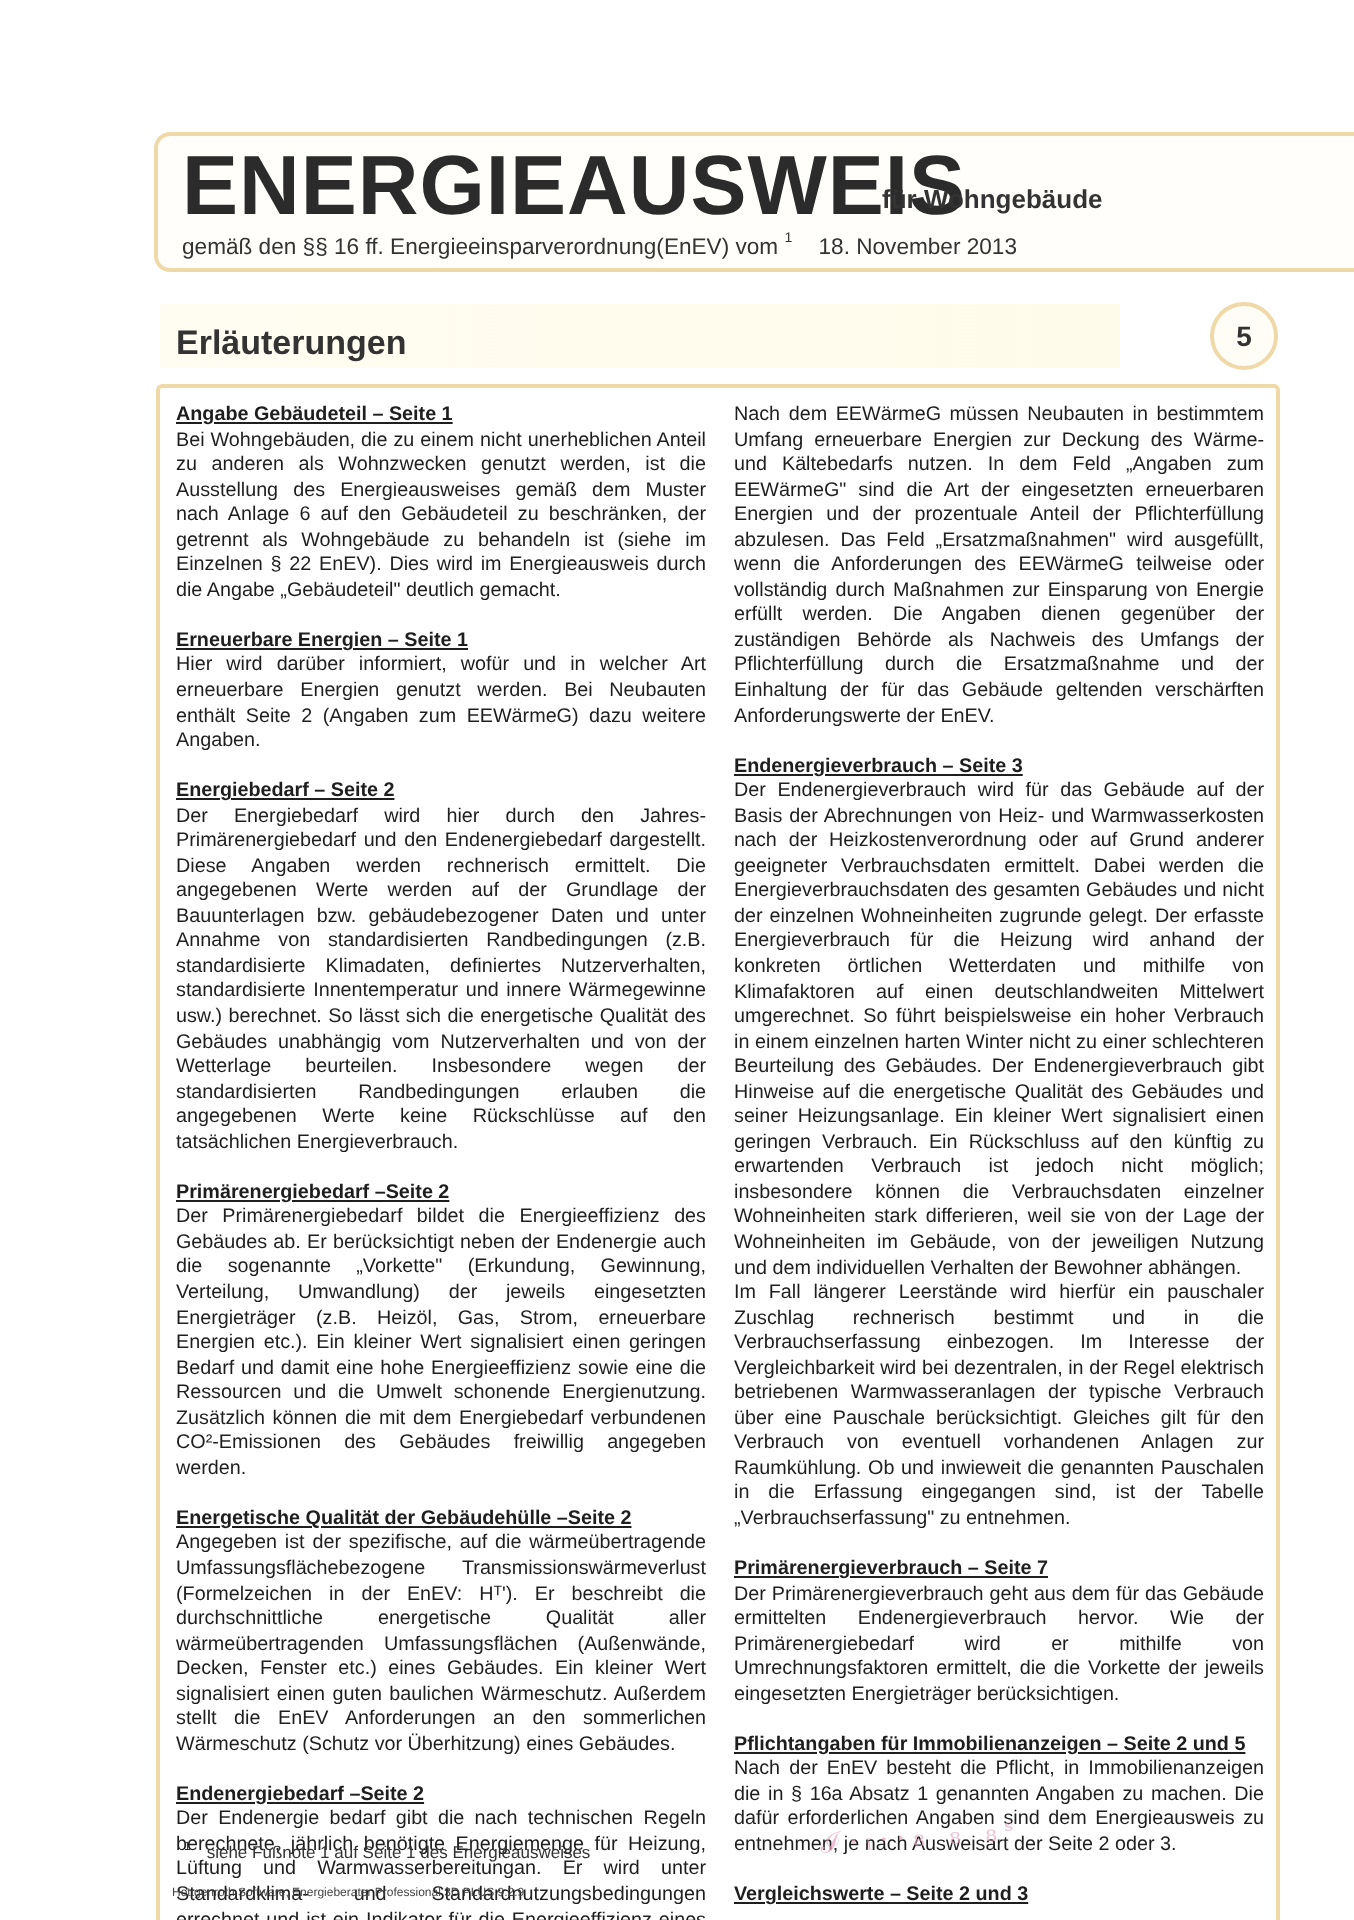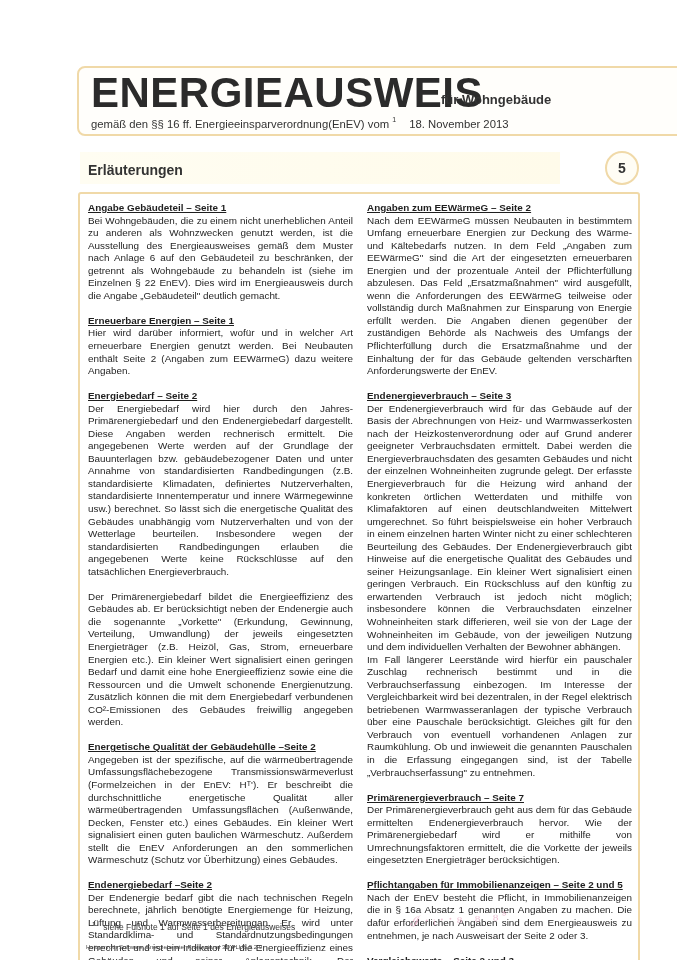--- a/index.html
+++ b/index.html
@@ -8,21 +8,21 @@
   .header-box { position:absolute; left:77px; top:66px; width:652px; height:70px;
          border:2px solid #f0d9a8; border-radius:8px; background:#fffefb; box-sizing:border-box; }
   .title { position:absolute; left:12px; top:4px; font-size:42px; font-weight:bold;
            letter-spacing:0.5px; color:#2b2b2b; line-height:42px; }
   .subtitle-type { position:absolute; left:362px; top:24px; font-size:13px; font-weight:bold; color:#333;text-align:center; }
   .legal { position:absolute; left:12px; top:48px; font-size:11.3px; color:#333; white-space:nowrap; }
   .legal sup { font-size:7px; vertical-align:6px; }
   .legal .date { margin-left:10px; }
   .section-bar { position:absolute; left:80px; top:152px; width:480px; height:32px;
          background:linear-gradient(90deg,#fffdf2 0%,#fffbea 100%); }
-  .section-title { position:absolute; left:8px; top:10px; font-size:14px; font-weight:bold; color:#333; }
+  .section-title { position:absolute; left:8px; top:10px; font-size:17px; font-weight:bold; color:#333; }
   .page-circle { position:absolute; left:605px; top:151px; width:30px; height:30px; border-radius:50%;
          border:2px solid #f0d9a8; background:#fffdf5; text-align:center; line-height:30px;
          font-size:14px; font-weight:bold; color:#333; }
   .content-box { position:absolute; left:78px; top:192px; width:562px; height:800px;
          border:2px solid #f0d9a8; border-radius:3px; box-sizing:border-box; background:#fff; }
   .col { position:absolute; top:8px; width:265px; font-size:9.9px; line-height:12.55px;
          text-align:justify; color:#1e1e1e; }
   .col.left { left:8px; }
   .col.right { left:287px; }
   .entry { margin-bottom:12.5px; }
@@ -60,35 +60,35 @@
     </div>
     <div class="entry">
       <span class="entry-h">Erneuerbare Energien – Seite 1</span>
       <span class="entry-p">Hier wird darüber informiert, wofür und in welcher Art erneuerbare Energien genutzt werden. Bei Neubauten enthält Seite 2 (Angaben zum EEWärmeG) dazu weitere Angaben.</span>
     </div>
     <div class="entry">
       <span class="entry-h">Energiebedarf – Seite 2</span>
       <span class="entry-p">Der Energiebedarf wird hier durch den Jahres-Primärenergiebedarf und den Endenergiebedarf dargestellt. Diese Angaben werden rechnerisch ermittelt. Die angegebenen Werte werden auf der Grundlage der Bauunterlagen bzw. gebäudebezogener Daten und unter Annahme von standardisierten Randbedingungen (z.B. standardisierte Klimadaten, definiertes Nutzerverhalten, standardisierte Innentemperatur und innere Wärmegewinne usw.) berechnet. So lässt sich die energetische Qualität des Gebäudes unabhängig vom Nutzerverhalten und von der Wetterlage beurteilen. Insbesondere wegen der standardisierten Randbedingungen erlauben die angegebenen Werte keine Rückschlüsse auf den tatsächlichen Energieverbrauch.</span>
     </div>
     <div class="entry">
+      <span class="entry-h">Primärenergiebedarf –Seite 2</span>
       <span class="entry-p">Der Primärenergiebedarf bildet die Energieeffizienz des Gebäudes ab. Er berücksichtigt neben der Endenergie auch die sogenannte „Vorkette" (Erkundung, Gewinnung, Verteilung, Umwandlung) der jeweils eingesetzten Energieträger (z.B. Heizöl, Gas, Strom, erneuerbare Energien etc.). Ein kleiner Wert signalisiert einen geringen Bedarf und damit eine hohe Energieeffizienz sowie eine die Ressourcen und die Umwelt schonende Energienutzung. Zusätzlich können die mit dem Energiebedarf verbundenen CO²-Emissionen des Gebäudes freiwillig angegeben werden.</span>
     </div>
     <div class="entry">
       <span class="entry-h">Energetische Qualität der Gebäudehülle –Seite 2</span>
       <span class="entry-p">Angegeben ist der spezifische, auf die wärmeübertragende Umfassungsflächebezogene Transmissionswärmeverlust (Formelzeichen in der EnEV: Hᵀ'). Er beschreibt die durchschnittliche energetische Qualität aller wärmeübertragenden Umfassungsflächen (Außenwände, Decken, Fenster etc.) eines Gebäudes. Ein kleiner Wert signalisiert einen guten baulichen Wärmeschutz. Außerdem stellt die EnEV Anforderungen an den sommerlichen Wärmeschutz (Schutz vor Überhitzung) eines Gebäudes.</span>
     </div>
     <div class="entry">
       <span class="entry-h">Endenergiebedarf –Seite 2</span>
       <span class="entry-p">Der Endenergie bedarf gibt die nach technischen Regeln berechnete, jährlich benötigte Energiemenge für Heizung, Lüftung und Warmwasserbereitungan. Er wird unter Standardklima- und Standardnutzungsbedingungen errechnet und ist ein Indikator für die Energieeffizienz eines Gebäudes und seiner Anlagentechnik. Der Endenergiebedarf ist die Energiemenge, die dem Gebäude unter der Annahme von standardisierten Bedingungen und unter Berücksichtigung der Energieverluste zugeführt werden muss, damit die standardisierte Innentemperatur, der Warmwasserbedarf und die notwendige Lüftung sichergestellt werden können. Ein kleiner Wert signalisiert einen geringen Bedarf und damit eine hohe Energieeffizienz.</span>
     </div>
   </div>
 
   <div class="col right">
     <div class="entry">
-      <span class="entry-h">Angaben zum EEWärmeG – Seite 2</span>
       <span class="entry-p">Nach dem EEWärmeG müssen Neubauten in bestimmtem Umfang erneuerbare Energien zur Deckung des Wärme- und Kältebedarfs nutzen. In dem Feld „Angaben zum EEWärmeG" sind die Art der eingesetzten erneuerbaren Energien und der prozentuale Anteil der Pflichterfüllung abzulesen. Das Feld „Ersatzmaßnahmen" wird ausgefüllt, wenn die Anforderungen des EEWärmeG teilweise oder vollständig durch Maßnahmen zur Einsparung von Energie erfüllt werden. Die Angaben dienen gegenüber der zuständigen Behörde als Nachweis des Umfangs der Pflichterfüllung durch die Ersatzmaßnahme und der Einhaltung der für das Gebäude geltenden verschärften Anforderungswerte der EnEV.</span>
     </div>
     <div class="entry">
       <span class="entry-h">Endenergieverbrauch – Seite 3</span>
       <span class="entry-p">Der Endenergieverbrauch wird für das Gebäude auf der Basis der Abrechnungen von Heiz- und Warmwasserkosten nach der Heizkostenverordnung oder auf Grund anderer geeigneter Verbrauchsdaten ermittelt. Dabei werden die Energieverbrauchsdaten des gesamten Gebäudes und nicht der einzelnen Wohneinheiten zugrunde gelegt. Der erfasste Energieverbrauch für die Heizung wird anhand der konkreten örtlichen Wetterdaten und mithilfe von Klimafaktoren auf einen deutschlandweiten Mittelwert umgerechnet. So führt beispielsweise ein hoher Verbrauch in einem einzelnen harten Winter nicht zu einer schlechteren Beurteilung des Gebäudes. Der Endenergieverbrauch gibt Hinweise auf die energetische Qualität des Gebäudes und seiner Heizungsanlage. Ein kleiner Wert signalisiert einen geringen Verbrauch. Ein Rückschluss auf den künftig zu erwartenden Verbrauch ist jedoch nicht möglich; insbesondere können die Verbrauchsdaten einzelner Wohneinheiten stark differieren, weil sie von der Lage der Wohneinheiten im Gebäude, von der jeweiligen Nutzung und dem individuellen Verhalten der Bewohner abhängen.</span>
       <span class="entry-p">Im Fall längerer Leerstände wird hierfür ein pauschaler Zuschlag rechnerisch bestimmt und in die Verbrauchserfassung einbezogen. Im Interesse der Vergleichbarkeit wird bei dezentralen, in der Regel elektrisch betriebenen Warmwasseranlagen der typische Verbrauch über eine Pauschale berücksichtigt. Gleiches gilt für den Verbrauch von eventuell vorhandenen Anlagen zur Raumkühlung. Ob und inwieweit die genannten Pauschalen in die Erfassung eingegangen sind, ist der Tabelle „Verbrauchserfassung" zu entnehmen.</span>
     </div>
     <div class="entry">
       <span class="entry-h">Primärenergieverbrauch – Seite 7</span>
       <span class="entry-p">Der Primärenergieverbrauch geht aus dem für das Gebäude ermittelten Endenergieverbrauch hervor. Wie der Primärenergiebedarf wird er mithilfe von Umrechnungsfaktoren ermittelt, die die Vorkette der jeweils eingesetzten Energieträger berücksichtigen.</span>

